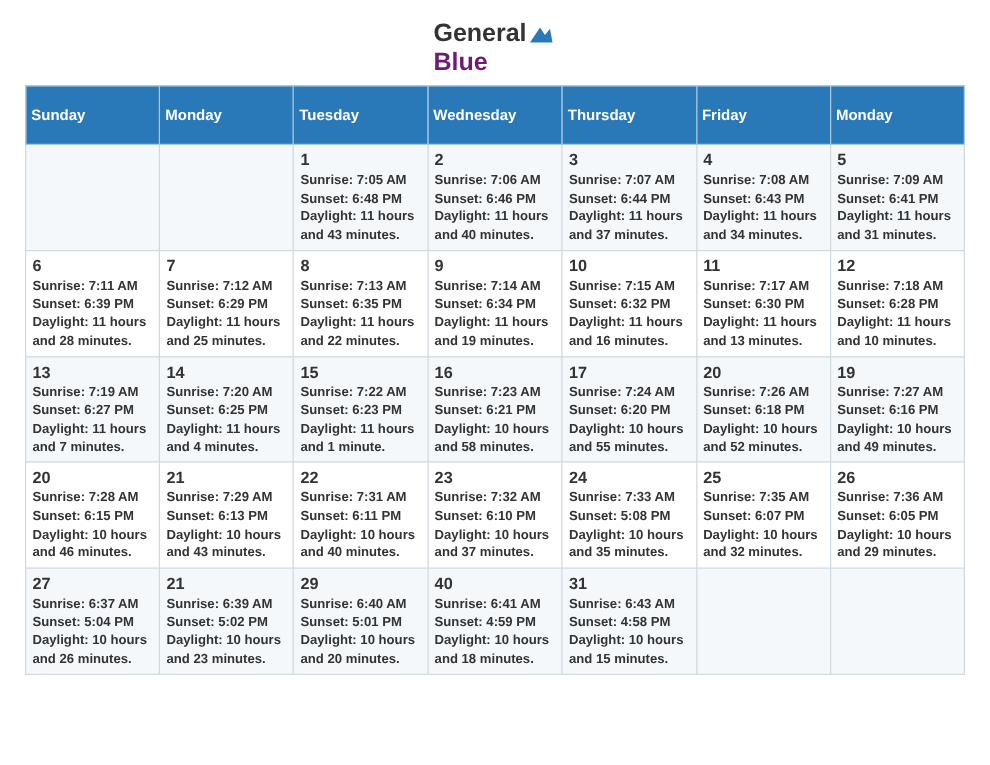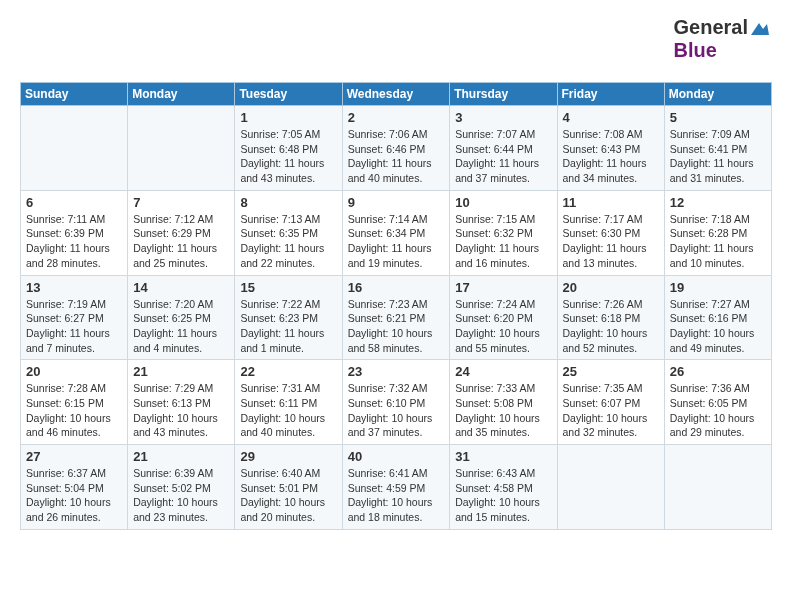--- a/index.html
+++ b/index.html
@@ -5,23 +5,23 @@
     * { box-sizing: border-box; margin: 0; padding: 0; }
     body {
       font-family: Arial, sans-serif;
       background: #fff;
       width: 792px;
       min-height: 612px;
       padding: 16px 20px;
     }
     .header {
       display: flex;
-      justify-content: flex-end;
+      justify-content: center;
       align-items: flex-start;
-      margin-bottom: 20px;
+      margin-bottom: 6px;
     }
     .logo {
       display: flex;
       flex-direction: column;
       align-items: flex-start;
     }
     .logo-row {
       display: flex;
       align-items: center;
     }
@@ -39,21 +39,21 @@
       color: #333;
     }
     .calendar {
       width: 100%;
       border-collapse: collapse;
       font-size: 11px;
     }
     .calendar thead tr th {
       background: #2979b9;
       color: #fff;
-      padding: 4px 4px;
+      padding: 16px 4px;
       text-align: left;
       font-size: 12px;
       font-weight: bold;
       border: 1px solid #aac7e0;
     }
     .calendar tbody tr td {
       vertical-align: top;
       padding: 4px 5px;
       border: 1px solid #d0d8e0;
       background: #fff;
@@ -70,20 +70,21 @@
       font-size: 13px;
       font-weight: bold;
       color: #333;
       display: block;
       margin-bottom: 2px;
     }
     .day-info {
       color: #333;
       font-size: 10.5px;
       line-height: 1.4;
+      font-weight: bold;
     }
     .empty-cell {
       background: #f5f8fb;
     }
   </style>
 </head>
 <body>
 
 <div class="header">
   <div class="logo">

